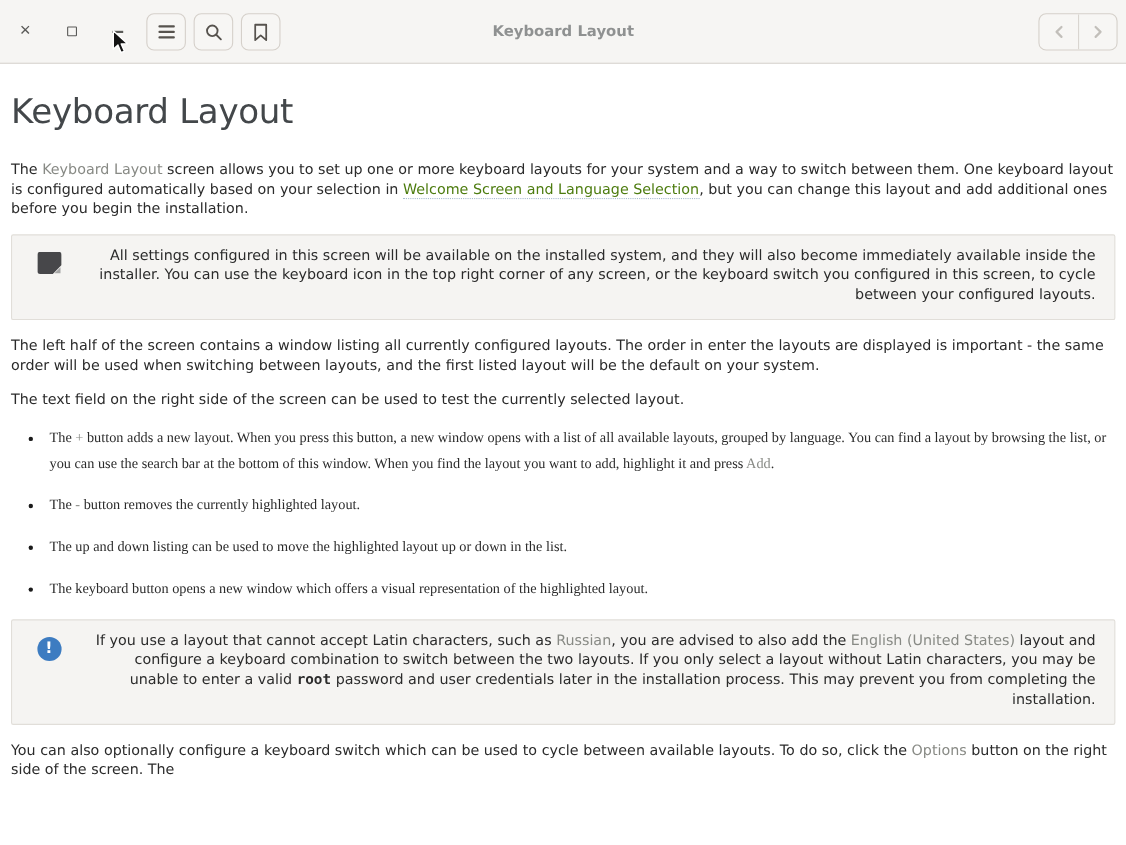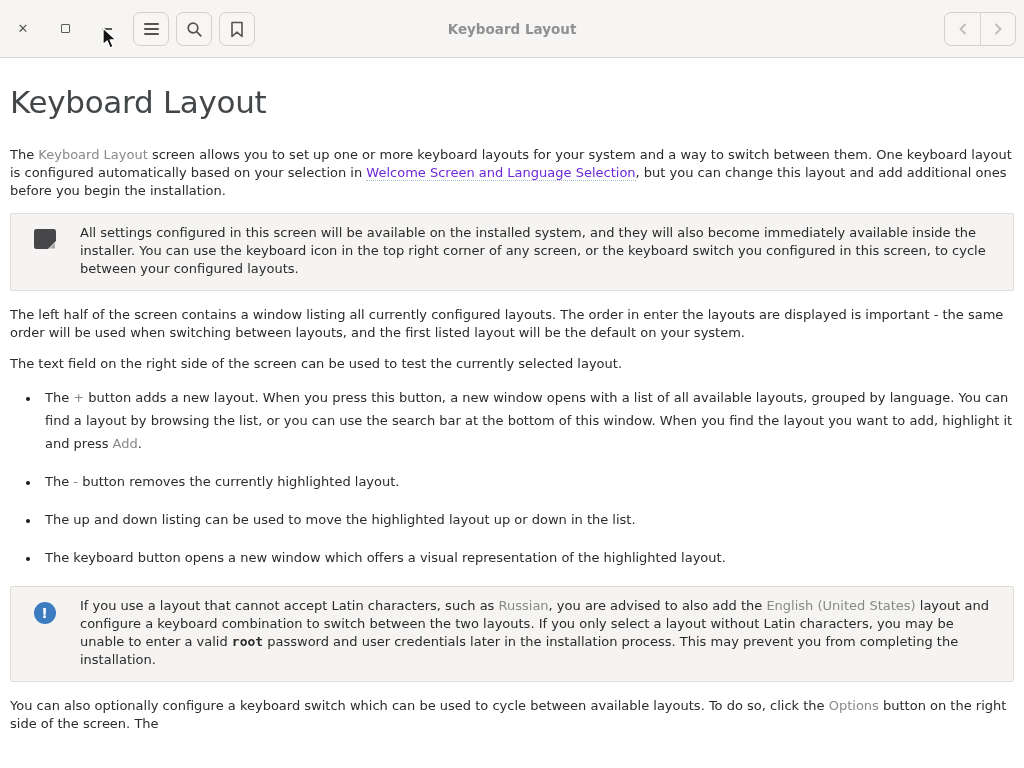--- a/index.html
+++ b/index.html
@@ -52,39 +52,39 @@
   .content { padding:0 10px; }
   h1.page-title {
     font-size:31px; font-weight:400; color:#43474a;
     margin:25px 0 25px; line-height:38px; letter-spacing:-0.3px;
   }
   p.body-text {
     font-size:13px; line-height:18px; color:#2b2b2b; margin:0 0 13px;
   }
   .gui { color:#888a85; }
   a.xref {
-    color:#6d28d9; text-decoration:none; cursor:pointer;
+    color:#4d7c0f; text-decoration:none; cursor:pointer;
     border-bottom:1px dotted #a9bcd0;
   }
   .mono { font-family:"DejaVu Sans Mono","Liberation Mono",monospace; font-size:13px;font-weight:bold; }
   
   .callout {
     display:flex; gap:19px; align-items:flex-start;
     background:#f5f4f2; border:1px solid #e1ded9; border-radius:2px;
     padding:10px 17px 12px; margin:0 0 15px;
   }
   .callout .icon-col { flex:0 0 33px; display:flex; justify-content:center; padding-top:5px; }
-  .callout .callout-text { font-size:13px; line-height:18px; color:#2b2b2b; }
+  .callout .callout-text { font-size:13px; line-height:18px; color:#2b2b2b;text-align:right; }
   .info-circle {
     width:22px; height:22px; border-radius:50%; background:#3d7cc1;
     display:flex; align-items:center; justify-content:center;
     color:#ffffff; font-size:14.5px; font-weight:bold; line-height:1;
   }
   
-  ul.button-list { margin:5px 0 17px; padding:0 0 0 30px; list-style:disc; }
+  ul.button-list { margin:5px 0 17px; padding:0 0 0 30px; list-style:disc;font-family:Liberation Serif, serif; }
   ul.button-list li {
     font-size:13px; line-height:23px; color:#2b2b2b;
     margin-bottom:15px; padding-left:5px;
   }
   ul.button-list li::marker { color:#1a1a1a; font-size:12px; }
 </style>
 </head>
 <body>
 
 <div class="header">

